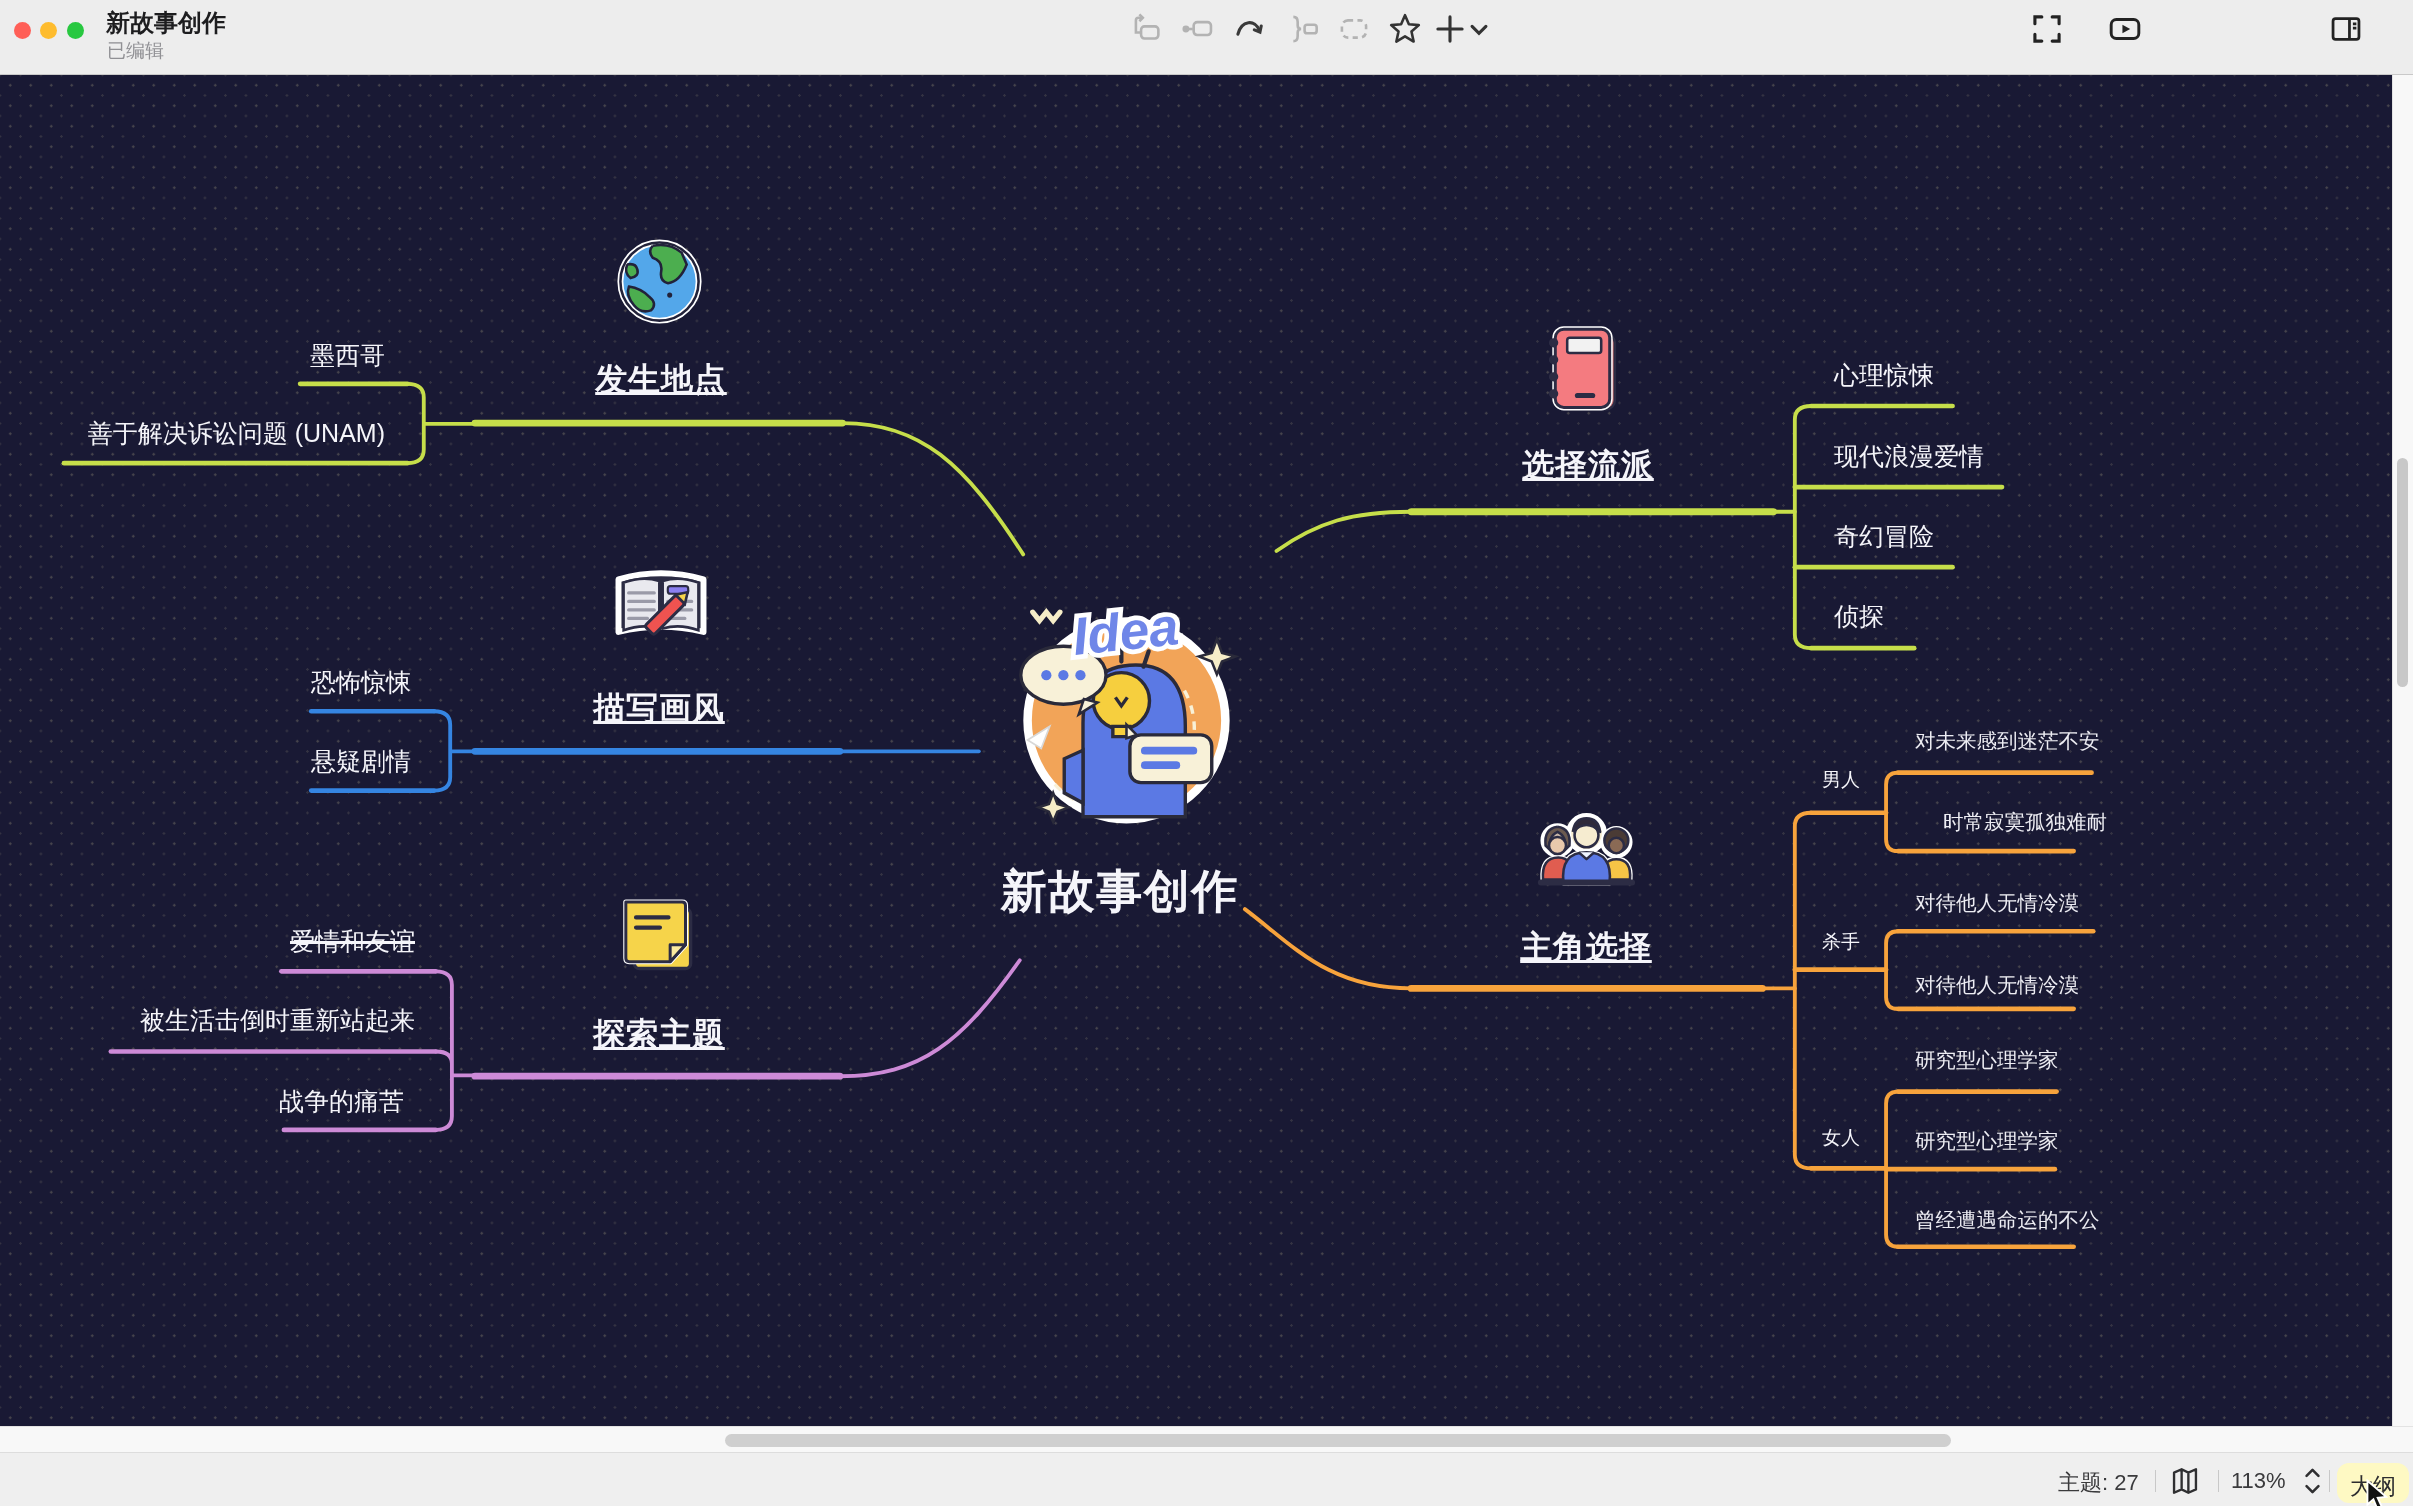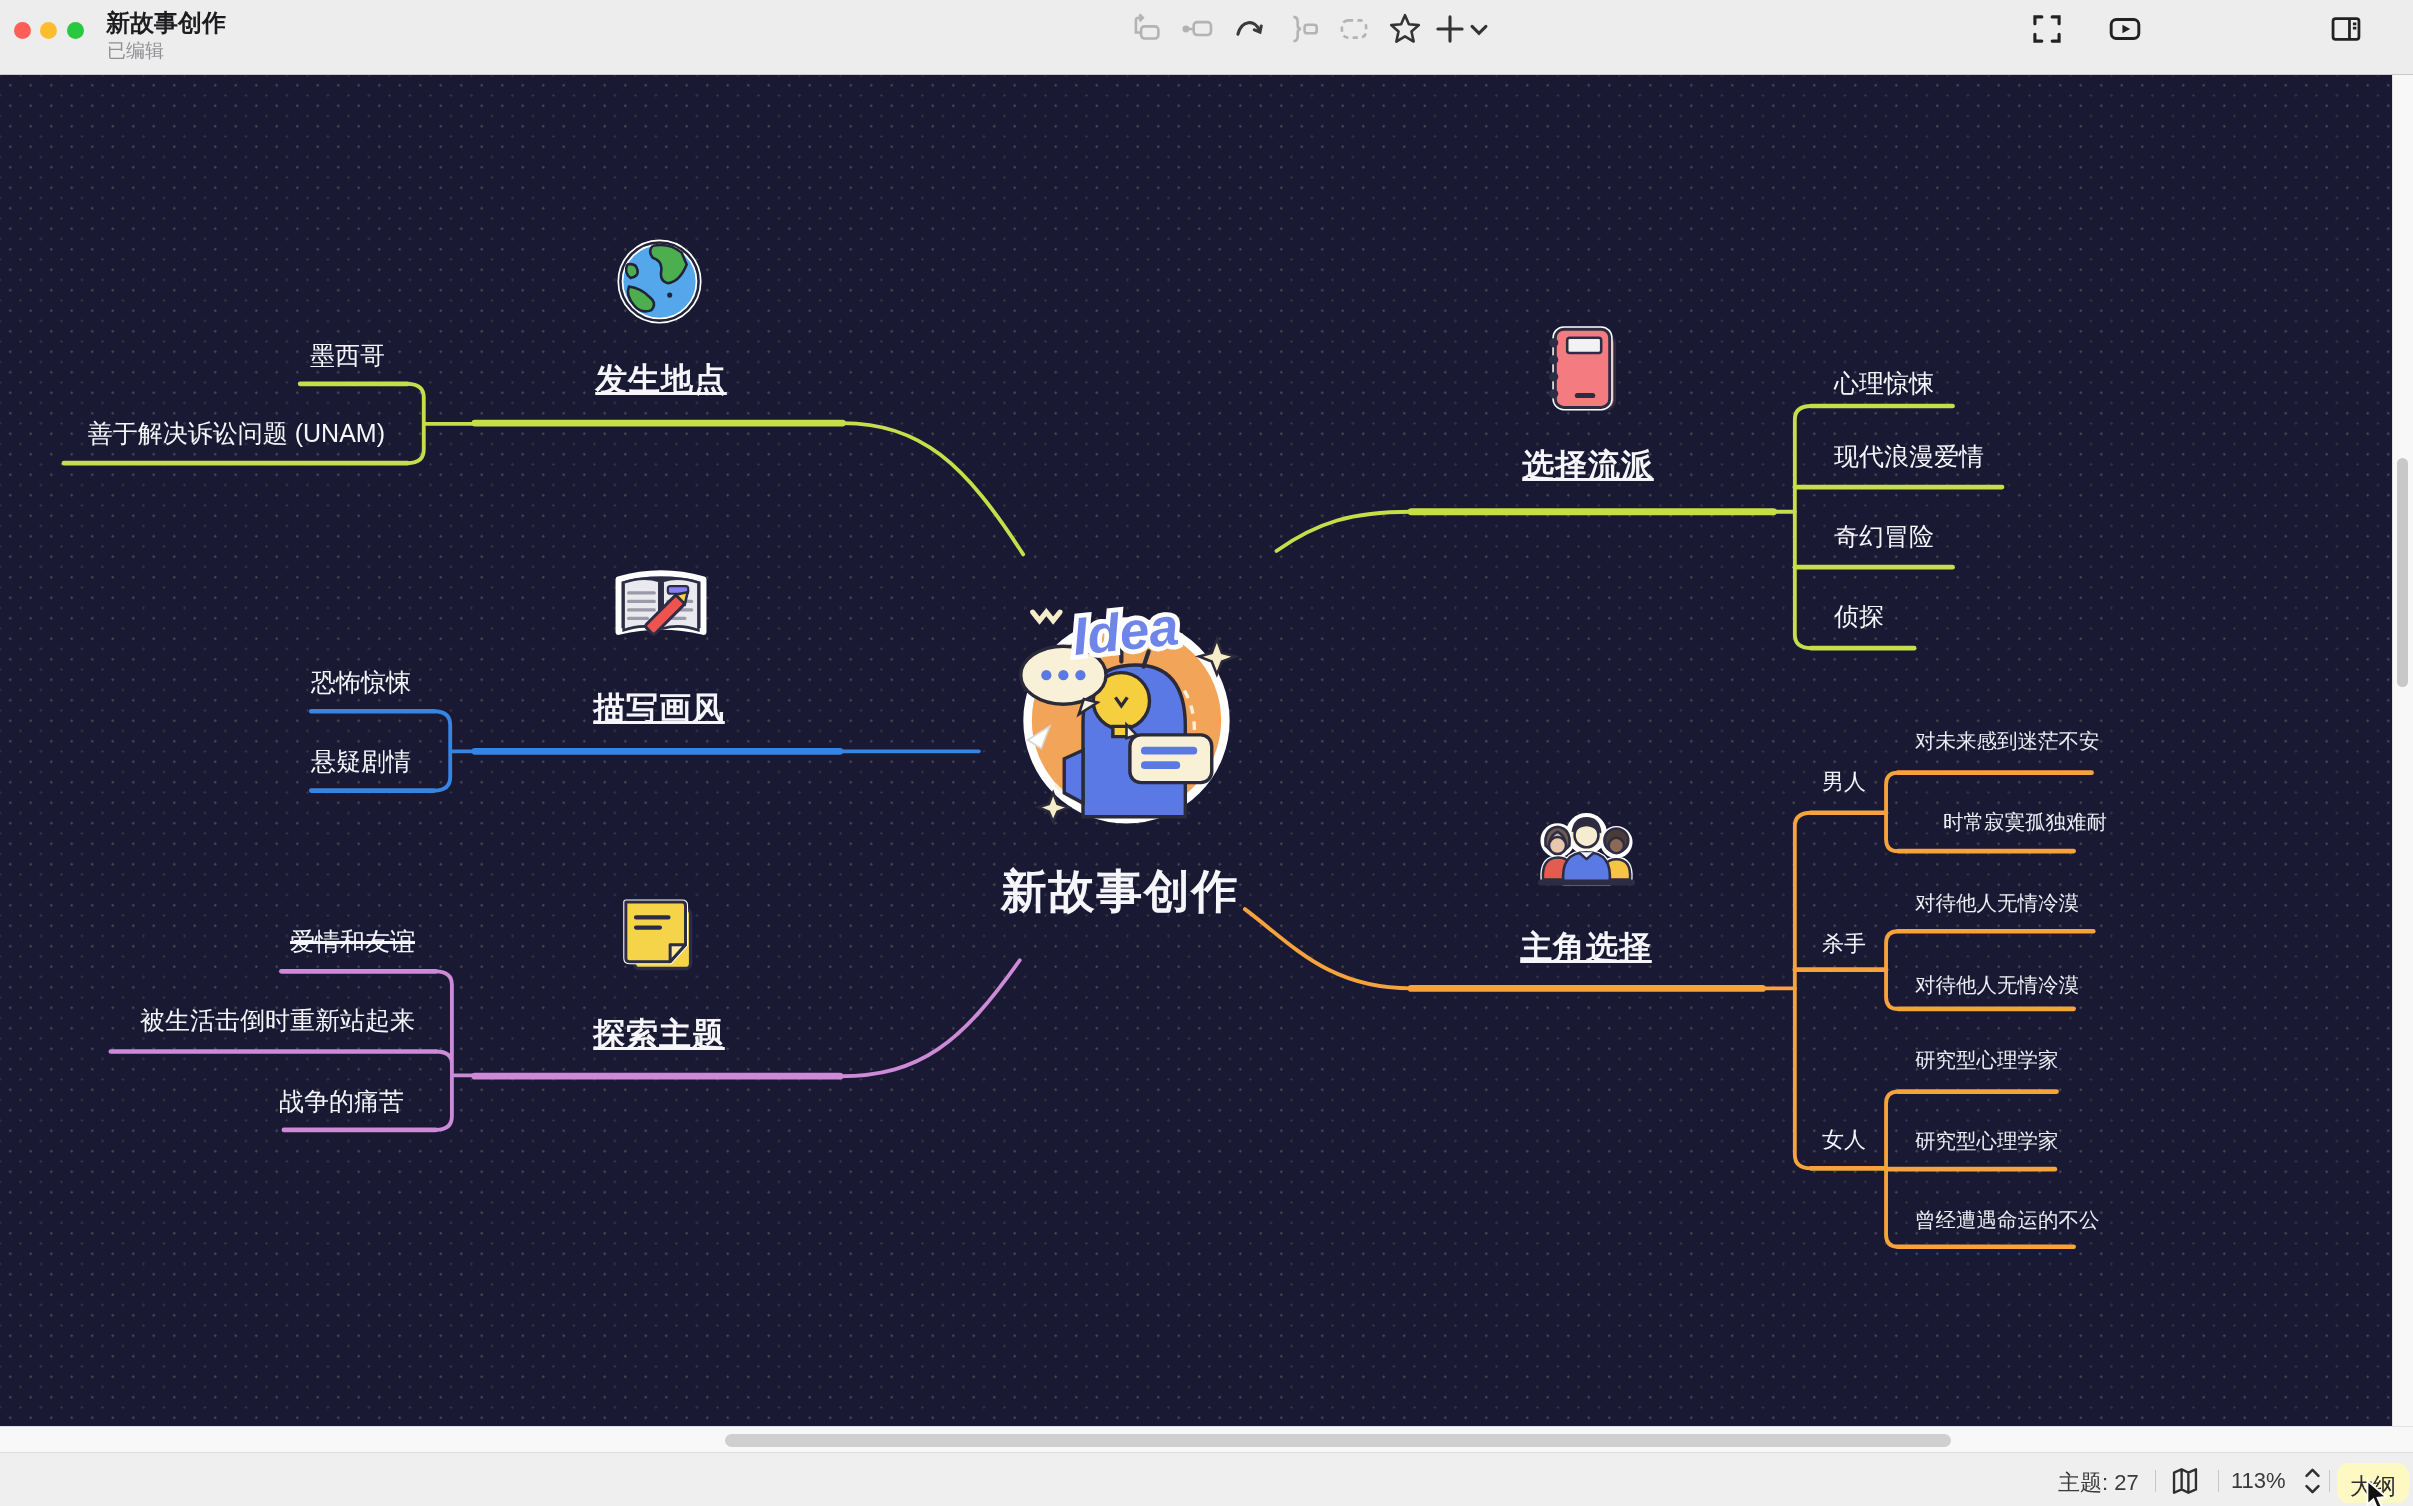--- a/index.html
+++ b/index.html
@@ -26,21 +26,21 @@
       radial-gradient(circle, rgba(208,198,150,0.26) 1.2px, transparent 1.4px),
       radial-gradient(circle, rgba(208,198,150,0.15) 1.2px, transparent 1.4px);
     background-size:20.5px 20.5px,20.5px 20.5px;
     background-position:0 0,10.2px 10.2px;
   }
   .connectors{position:absolute;top:0;left:0;}
   .topic{position:absolute;white-space:nowrap;color:#f5f5fa;z-index:5;}
   .t0{font-size:46px;font-weight:bold;transform:translateX(-50%);letter-spacing:1.7px;}
   .t1{font-size:32px;font-weight:bold;transform:translateX(-50%);letter-spacing:0.9px;text-decoration:underline;}
   .t2{font-size:25px;}
-  .t2s{font-size:22px;}
+  .t2s{font-size:19px;}
   .t3{font-size:20.5px;color:#ededf3;}
   .r{text-align:right;}
   .strike{text-decoration:line-through;text-decoration-thickness:2.6px;text-align:center;}
   .map-icon{position:absolute;z-index:6;}
   
   .vscroll{position:absolute;top:75px;right:0;width:20.5px;height:1351px;background:#f8f8f8;border-left:0.9px solid #e3e3e3;z-index:20;}
   .vthumb{position:absolute;top:383px;left:4.3px;width:11px;height:229px;border-radius:6px;background:#c8c8c8;}
   .hscroll{position:absolute;top:1426px;left:0;width:2413px;height:25.6px;background:#f8f8f8;border-top:0.9px solid #e3e3e3;z-index:20;}
   .hthumb{position:absolute;top:6.8px;left:725px;width:1226px;height:12.8px;border-radius:6.8px;background:#cfcfcf;}
   
@@ -272,21 +272,21 @@
     <rect x="32" y="16" width="40" height="18" rx="3" fill="#f2f2f2" stroke="#2c2c44" stroke-width="3"></rect>
     <path d="M44 84 h18" stroke="#2c2c44" stroke-width="6" stroke-linecap="round"></path>
     <g fill="#2c2c44">
       <circle cx="16" cy="22" r="5.5"></circle>
         <circle cx="16" cy="42" r="5.5"></circle>
         <circle cx="16" cy="62" r="5.5"></circle>
         <circle cx="16" cy="82" r="5.5"></circle>
     </g>
   </svg>
   <div class="topic t1" style="left:1588px;top:369px">选择流派</div>
-  <div class="topic t2" style="left:1834px;top:292px">心理惊悚</div>
+  <div class="topic t2" style="left:1834px;top:284px">心理惊悚</div>
   <div class="topic t2" style="left:1834px;top:365px">现代浪漫爱情</div>
   <div class="topic t2" style="left:1834px;top:445px">奇幻冒险</div>
   <div class="topic t2" style="left:1834px;top:525px">侦探</div>
 
   <svg class="map-icon" style="left:1531px;top:733px;width:111px;height:81px" viewBox="0 0 130 95">
     <g stroke="#ffffff" stroke-width="6" stroke-linejoin="round">
       <path d="M14 84 q-2 -26 18 -26 q18 0 16 26 Z" fill="#e05d50"></path>
       <circle cx="31" cy="38" r="17" fill="#c9b6a8"></circle>
       <path d="M84 84 q-2 -24 16 -24 q18 0 16 24 Z" fill="#f6c546"></path>
       <circle cx="100" cy="40" r="16" fill="#3a3030"></circle>

